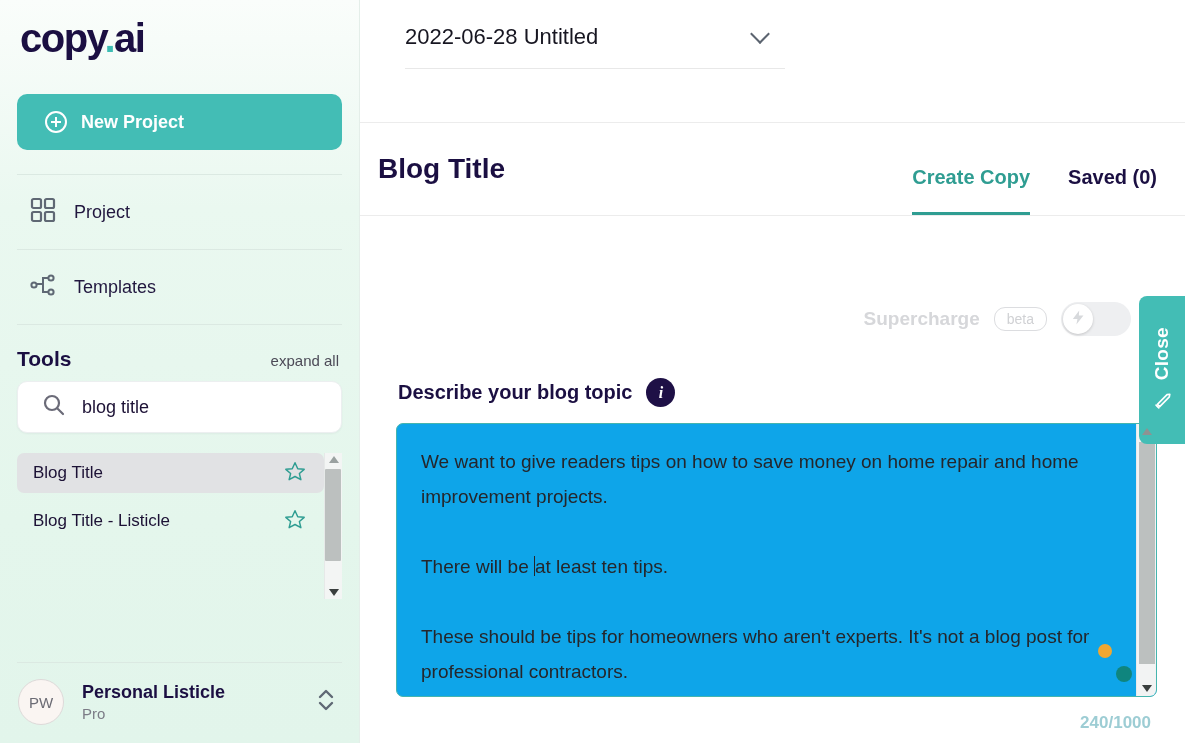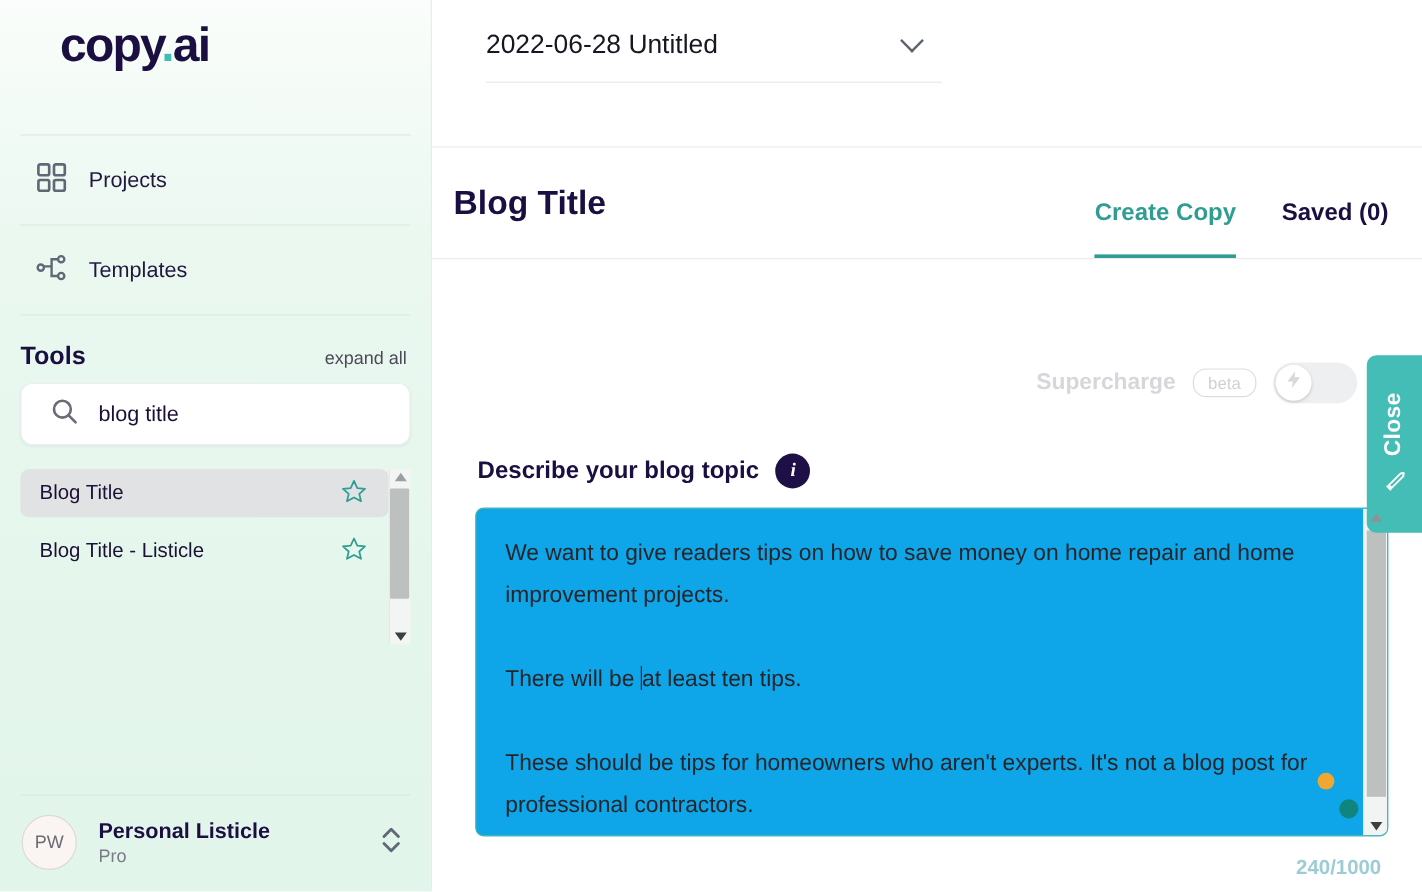--- a/index.html
+++ b/index.html
@@ -12,21 +12,21 @@
   .app { display: flex; width: 1185px; height: 743px; }
 
   
   .sidebar {
     width: 360px; height: 743px; flex: 0 0 360px;
     background: linear-gradient(180deg, #fafdfb 0%, #eaf8f0 28%, #e4f6ec 70%, #e2f5eb 100%);
     border-right: 1px solid #e4eee9;
     display: flex; flex-direction: column;
     position: relative;
   }
-  .logo-wrap { padding: 18px 0 0 50px; height: 88px; }
+  .logo-wrap { padding: 18px 0 0 20px; height: 88px; }
   .logo {
     font-size: 40px; font-weight: bold; letter-spacing: -1.5px;
     color: #1b0f42; line-height: 1;
   }
   .logo .dot { color: #3ebdb4; }
 
   .newproj {
     margin: 6px 17px 0 17px;
     height: 56px; border-radius: 10px;
     background: #43bdb5; color: #ffffff;
@@ -225,33 +225,37 @@
 <div class="app">
 
   <aside class="sidebar">
 
     <div class="logo-wrap">
       <div class="logo">
         <span>copy</span><span class="dot">.</span><span>ai</span>
       </div>
     </div>
 
+    <button class="newproj">
+      <span class="plus-circle"></span>
+      <span>New Project</span>
+    </button>
 
     <div class="divider" style="margin-top:24px"></div>
 
     <div class="navitem">
       <span>
         <svg width="26" height="26" viewBox="0 0 26 26">
           <rect x="2" y="2" width="9" height="9" rx="1.5" fill="none" stroke="#5f6874" stroke-width="2.2"></rect>
           <rect x="15" y="2" width="9" height="9" rx="1.5" fill="none" stroke="#5f6874" stroke-width="2.2"></rect>
           <rect x="2" y="15" width="9" height="9" rx="1.5" fill="none" stroke="#5f6874" stroke-width="2.2"></rect>
           <rect x="15" y="15" width="9" height="9" rx="1.5" fill="none" stroke="#5f6874" stroke-width="2.2"></rect>
         </svg>
       </span>
-      <span class="label">Projects</span>
+      <span class="label">Project</span>
     </div>
 
     <div class="divider"></div>
 
     <div class="navitem">
       <span>
         <svg width="26" height="26" viewBox="0 0 26 26">
           <circle cx="4" cy="13" r="2.6" fill="none" stroke="#5f6874" stroke-width="2"></circle>
           <circle cx="21" cy="6" r="2.6" fill="none" stroke="#5f6874" stroke-width="2"></circle>
           <circle cx="21" cy="20" r="2.6" fill="none" stroke="#5f6874" stroke-width="2"></circle>

